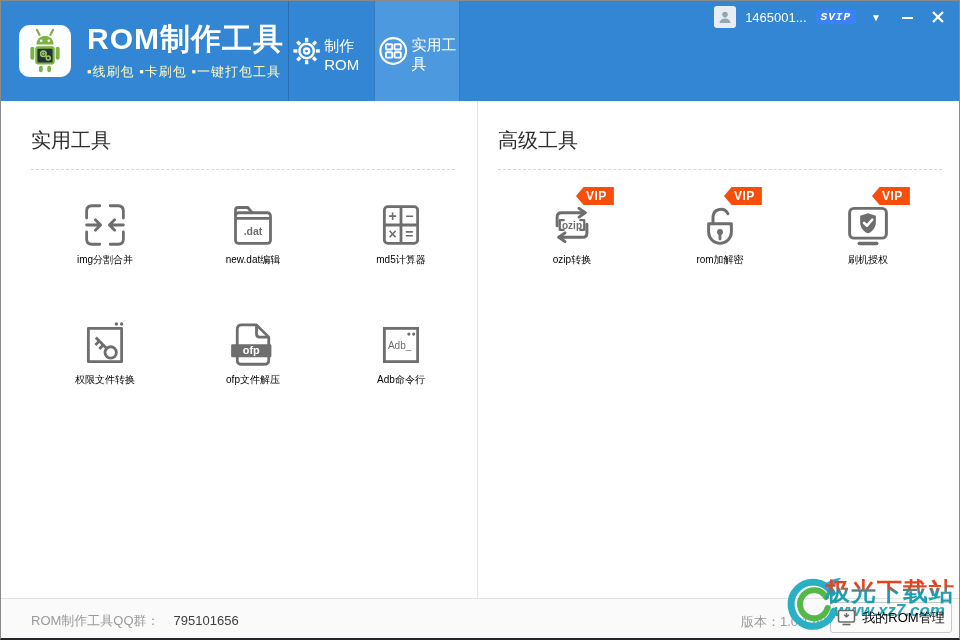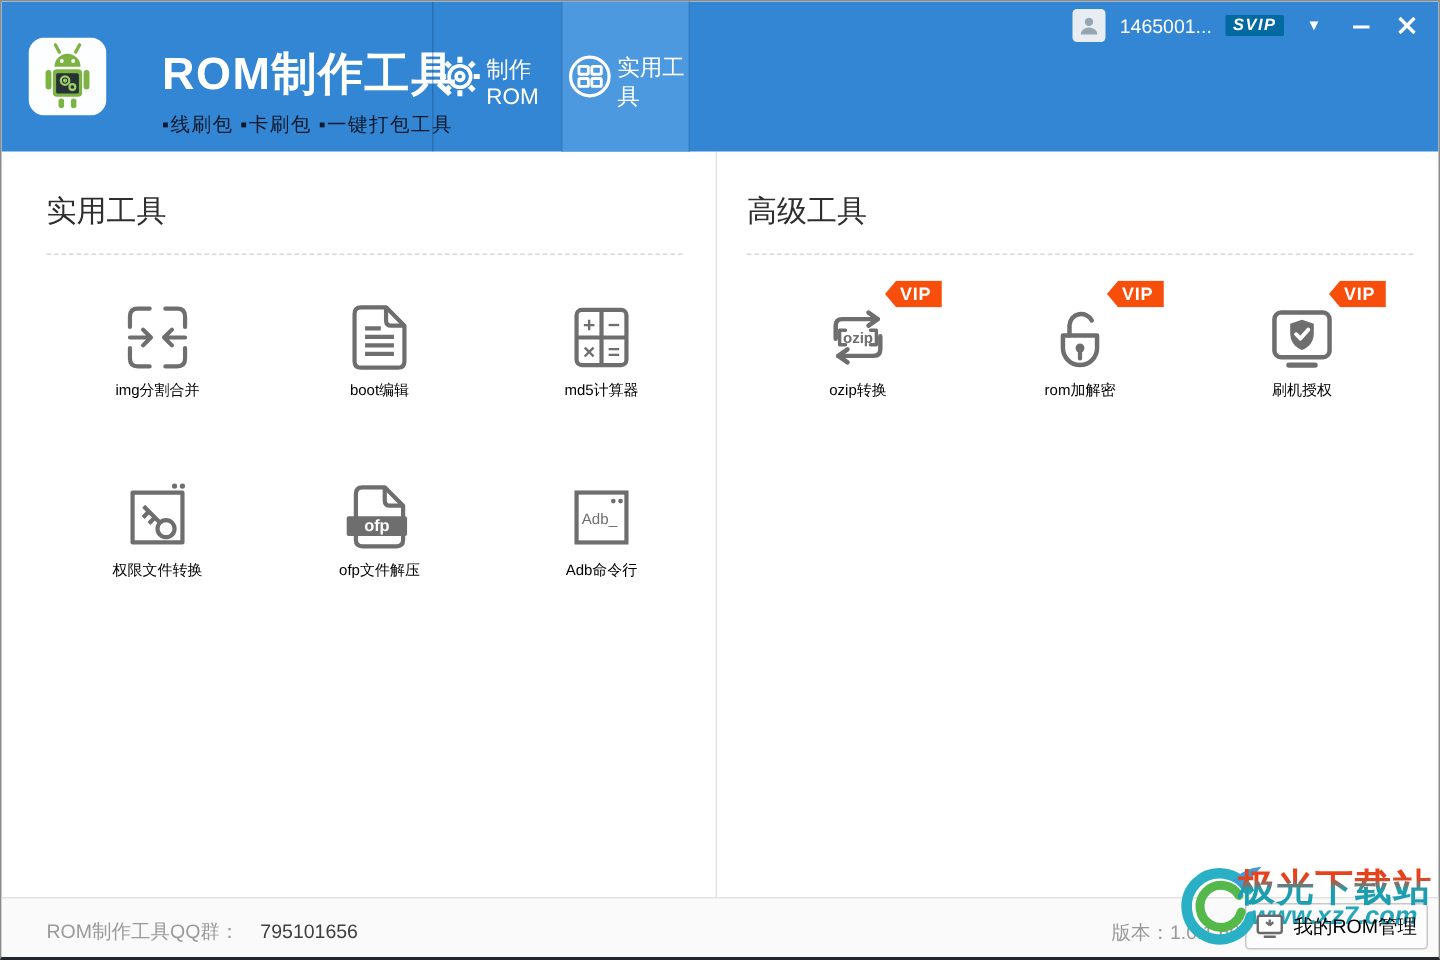--- a/index.html
+++ b/index.html
@@ -4,53 +4,53 @@
 <style>
   * { margin:0; padding:0; box-sizing:border-box; }
   html,body { width:960px; height:640px; background:#fff; }
   body { font-family:"Liberation Sans","DejaVu Sans",sans-serif; }
   .window { position:relative; width:960px; height:640px; border:1px solid #8a8a8a;
             border-bottom:2px solid #23272c; background:#fff; overflow:hidden; }
 
   
   .header { position:relative; height:100px; background:#3286d3; color:#fff; }
   .logo { position:absolute; left:18px; top:24px; width:52px; height:52px; }
-  .title-wrap { position:absolute; left:86px; top:32px;margin-left:21px; }
+  .title-wrap { position:absolute; left:86px; top:21px; }
   .app-title { font-size:30px; font-weight:bold; letter-spacing:1px; line-height:34px; }
-  .app-subtitle { margin-top:7px; font-size:13px; color:#0f172a; letter-spacing:1px; }
+  .app-subtitle { margin-top:7px; font-size:13px; color:#fef9c3; letter-spacing:1px; }
   .tabs { position:absolute; left:287px; top:0; height:100px; display:flex; }
   .tab { width:86px; height:100%; display:flex; flex-direction:row; align-items:center;
          justify-content:center; border-left:1px solid rgba(22,76,134,.38); cursor:pointer; }
   .tab:last-child { border-right:1px solid rgba(22,76,134,.38); }
   .tab.active { background:#4c99e0; }
   .tab-label { margin-top:8px; font-size:15px; }
   .tab-ic { width:46px; height:46px; }
 
   
   .titlebar { position:absolute; top:5px; right:10px; display:flex; align-items:center; gap:9px; }
   .avatar { width:22px; height:22px; border-radius:3px; background:#e7edf3; display:flex;
             align-items:center; justify-content:center; cursor:pointer; }
   .account { font-size:13px; color:#fff; cursor:pointer; }
-  .svip { background:#0369a1; color:#fff; font-size:11px; font-weight:bold; font-style:italic;
-          letter-spacing:1px; padding:1px 5px; border-radius:1px; cursor:pointer; }
+  .svip { background:#3b82f6; color:#fff; font-size:11px; font-weight:bold; font-style:italic;
+          letter-spacing:1px; padding:1px 5px; border-radius:1px; cursor:pointer;font-family:Liberation Mono, monospace; }
   .ctl { width:22px; height:22px; display:flex; align-items:center; justify-content:center; cursor:pointer; }
 
   
   .content { display:flex; height:497px; }
   .panel { padding-top:26px; }
   .panel-left { width:477px; border-right:1px solid #e4e4e4; padding-left:30px; padding-right:22px; }
   .panel-right { flex:1; padding-left:20px; padding-right:22px; }
   .sec-title { font-size:20px; color:#2e2e2e; }
   .sep { border-bottom:1px dashed #d8d8d8; margin-top:15px; }
   .grid { display:grid; grid-template-columns:repeat(3,148px); }
   .cell { height:120px; padding-top:27px; display:flex; flex-direction:column; align-items:center; cursor:pointer; }
   .iconbox { position:relative; width:56px; height:56px; }
   .tool-svg { width:56px; height:56px; }
   .tool-label { font-size:10px; color:#000000; white-space:nowrap; }
-  .vip-badge { position:absolute; top:-10px; left:46px; background:#f84e0c; color:#fff;
+  .vip-badge { position:absolute; top:-10px; left:32px; background:#f84e0c; color:#fff;
                font-size:12px; font-weight:bold; letter-spacing:.5px; padding:2px 7px 2px 10px;
                clip-path:polygon(0 50%,20% 0,100% 0,100% 100%,20% 100%); }
   svg text { font-family:"Liberation Sans","DejaVu Sans",sans-serif; }
 
   
   .footer { position:absolute; left:0; right:0; bottom:0; height:40px; background:#fafafa;
             border-top:1px solid #e3e3e3; }
   .qq { position:absolute; left:30px; top:13px; font-size:13px; color:#9a9a9a; }
   .qq-num { margin-left:14px; color:#404040; }
   .version { position:absolute; right:132px; top:14px; font-size:13px; color:#9a9a9a; }
@@ -181,36 +181,34 @@
                 <path d="M11 32 h16 M27 32 l-6 -6 M27 32 l-6 6"></path>
                 <path d="M38 10 h9 q6 0 6 6 v8"></path>
                   <path d="M53 40 v8 q0 6 -6 6 h-9"></path>
                 <path d="M53 32 h-16 M37 32 l6 -6 M37 32 l6 6"></path>
               </g>
             </svg>
           </div>
           <div class="tool-label">img分割合并</div>
         </div>
 
+
         <div class="cell">
           <div class="iconbox">
             <svg class="tool-svg" viewBox="0 0 64 64">
               <g stroke="#6e6e6e" stroke-width="3.2" fill="none" stroke-linejoin="round">
-                <path d="M37 9 H18 q-5 0 -5 5 v36 q0 5 5 5 h28 q5 0 5 -5 V23 z"></path>
-                <path d="M37 9 v10 q0 4 4 4 h10"></path>
-                <path d="M21 25 h12"></path>
-                  <path d="M21 31.5 h22"></path>
-                  <path d="M21 38 h22"></path>
-                  <path d="M21 44.5 h22"></path>
-              </g>
-            </svg>
-          </div>
-          <div class="tool-label">boot编辑</div>
-        </div>
-
+                <path d="M12 21 v-6 a3 3 0 0 1 3 -3 h11 l5 6"></path>
+                <rect x="12" y="18" width="40" height="35" rx="3.5"></rect>
+                <path d="M12 24.5 h40"></path>
+              </g>
+              <text x="32" y="43" text-anchor="middle" font-size="12" font-weight="bold" fill="#6e6e6e">.dat</text>
+            </svg>
+          </div>
+          <div class="tool-label">new.dat编辑</div>
+        </div>
 
         <div class="cell">
           <div class="iconbox">
             <svg class="tool-svg" viewBox="0 0 64 64">
               <g stroke="#6e6e6e" stroke-width="3.2" fill="none" stroke-linejoin="round">
                 <rect x="13" y="11" width="38" height="42" rx="4"></rect>
                 <line x1="32" y1="11" x2="32" y2="53"></line>
                   <line x1="13" y1="32" x2="51" y2="32"></line>
               </g>
               <g font-size="16" font-weight="bold" fill="#6e6e6e" text-anchor="middle">

